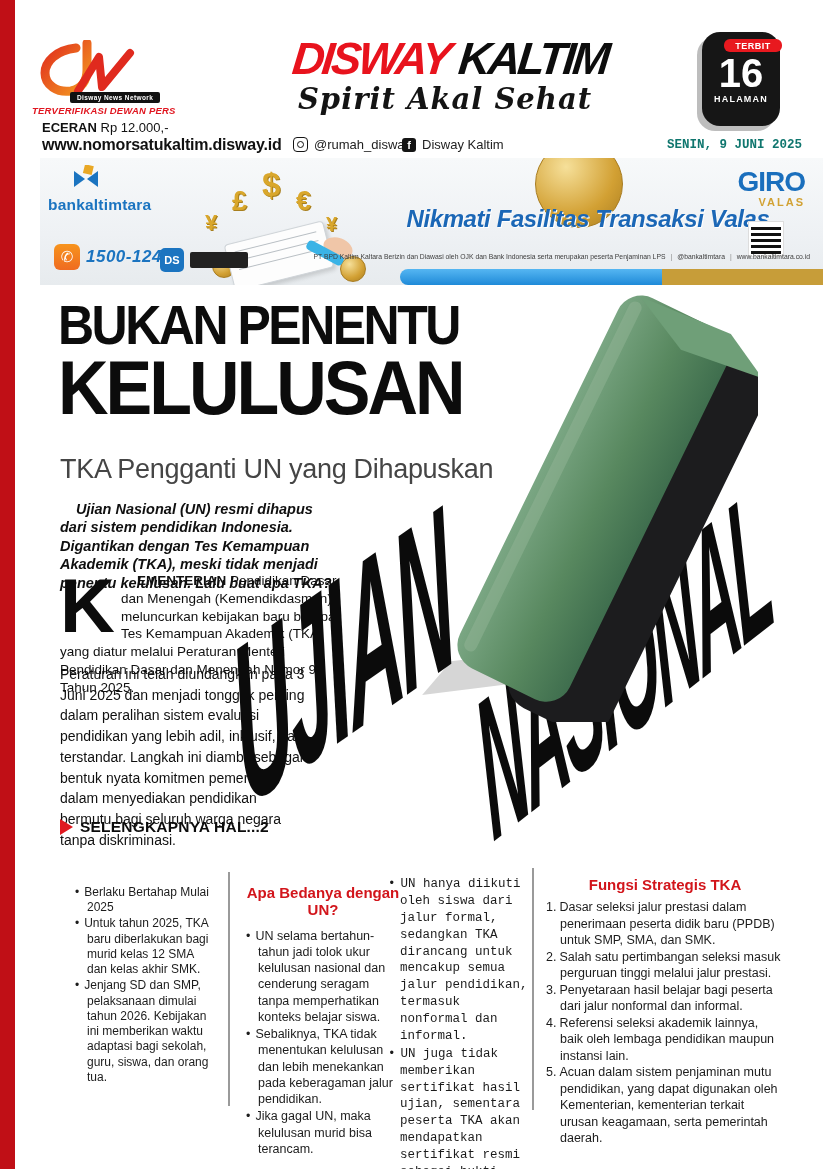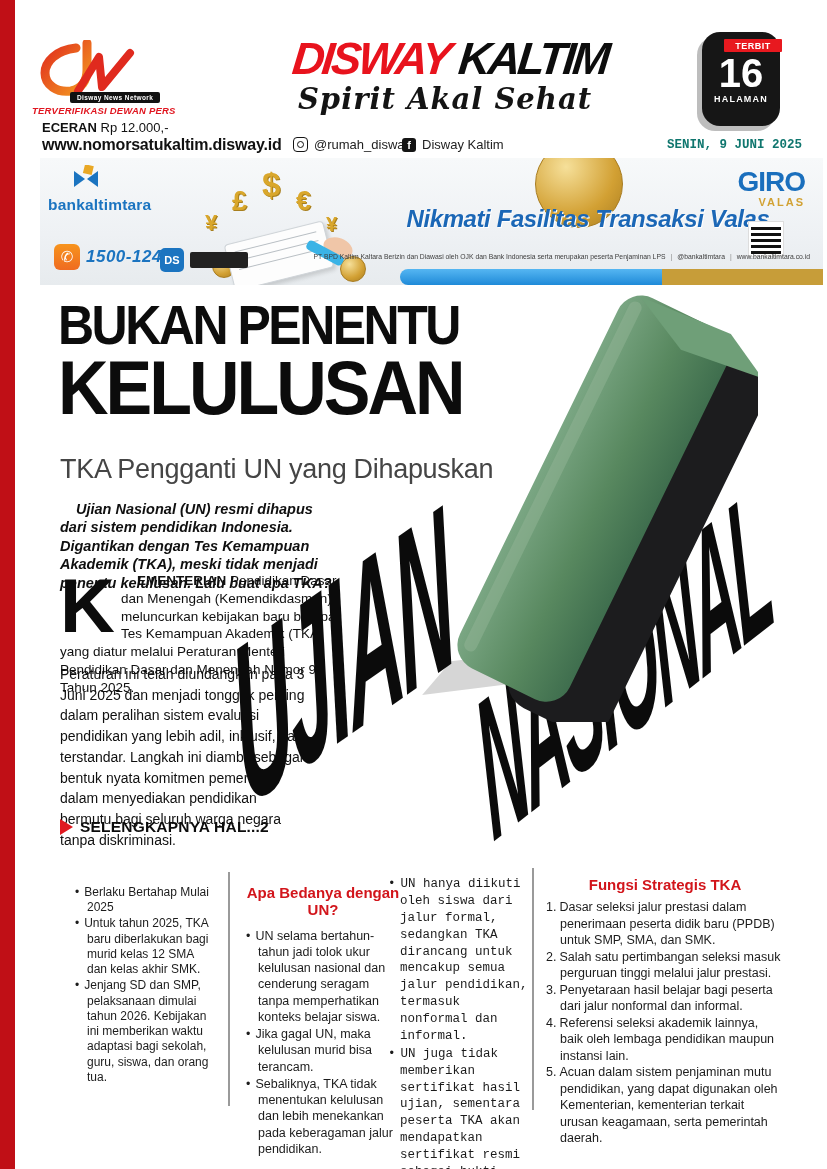--- a/index.html
+++ b/index.html
@@ -29,21 +29,21 @@
   .fb{left:402px;}
   .ig-icon{width:13px;height:13px;border:1.6px solid #141414;border-radius:4px;position:relative;display:inline-block;}
   .ig-icon::after{content:"";position:absolute;left:2.6px;top:2.6px;width:5px;height:5px;border:1.4px solid #141414;border-radius:50%;}
   .fb-icon{width:14px;height:14px;background:#141414;border-radius:3px;color:#fff;font-weight:bold;
            font-size:11px;display:inline-flex;align-items:center;justify-content:center;}
   .edition{left:702px;top:32px;width:78px;height:94px;}
   .edition .shadow{position:absolute;left:-5px;top:5px;width:78px;height:94px;background:#bdbdbd;border-radius:18px;}
   .edition .face{position:absolute;left:0;top:0;width:78px;height:94px;background:#161616;border-radius:18px;
                  display:flex;flex-direction:column;align-items:center;}
   .edition .terbit{margin-top:7px;background:#e8191f;color:#fff;font-size:9px;font-weight:bold;
-                   border-radius:1px;padding:1.5px 11px;letter-spacing:.5px;margin-left:24px;}
+                   border-radius:6px;padding:1.5px 11px;letter-spacing:.5px;margin-left:24px;}
   .edition .num{color:#fff;font-size:40px;font-weight:bold;line-height:1.05;}
   .edition .hal{color:#fff;font-size:9px;font-weight:bold;letter-spacing:1.2px;}
   .date{right:25px;top:138px;font-size:12.5px;font-weight:bold;color:#0f766e;font-family:Liberation Mono, monospace;}
 
   
   .banner{left:40px;top:158px;width:783px;height:127px;overflow:hidden;
           background:linear-gradient(180deg,#f7f9fa 0%,#eef1f4 60%,#e7ebee 100%);}
   .brand-icon{left:24px;top:7px;width:44px;height:30px;}
   .brand-name{left:8px;top:38px;font-size:15.5px;font-weight:bold;color:#1b74c0;letter-spacing:.2px;}
   .cur{position:absolute;color:#d9a72c;font-weight:bold;text-shadow:1px 1px 0 #a87f1e;}
@@ -256,22 +256,22 @@
       <li>Berlaku Bertahap Mulai 2025</li>
       <li>Untuk tahun 2025, TKA baru diberlakukan bagi murid kelas 12 SMA dan kelas akhir SMK.</li>
       <li>Jenjang SD dan SMP, pelaksanaan dimulai tahun 2026. Kebijakan ini memberikan waktu adaptasi bagi sekolah, guru, siswa, dan orang tua.</li>
     </ul>
   </div>
   <div class="abs vdiv d1"></div>
   <div class="abs col2">
     <div class="ig-h">Apa Bedanya dengan UN?</div>
     <ul class="ig-list">
       <li>UN selama bertahun-tahun jadi tolok ukur kelulusan nasional dan cenderung seragam tanpa memperhatikan konteks belajar siswa.</li>
+      <li>Sebaliknya, TKA tidak menentukan kelulusan dan lebih menekankan pada keberagaman jalur pendidikan.</li>
       <li>Jika gagal UN, maka kelulusan murid bisa terancam.</li>
-      <li>Sebaliknya, TKA tidak menentukan kelulusan dan lebih menekankan pada keberagaman jalur pendidikan.</li>
     </ul>
   </div>
   <div class="abs col3">
     <ul class="ig-list">
       <li>UN hanya diikuti oleh siswa dari jalur formal, sedangkan TKA dirancang untuk mencakup semua jalur pendidikan, termasuk nonformal dan informal.</li>
       <li>UN juga tidak memberikan sertifikat hasil ujian, sementara peserta TKA akan mendapatkan sertifikat resmi sebagai bukti capaian akademik.</li>
     </ul>
   </div>
   <div class="abs vdiv d2"></div>
   <div class="abs col4">

